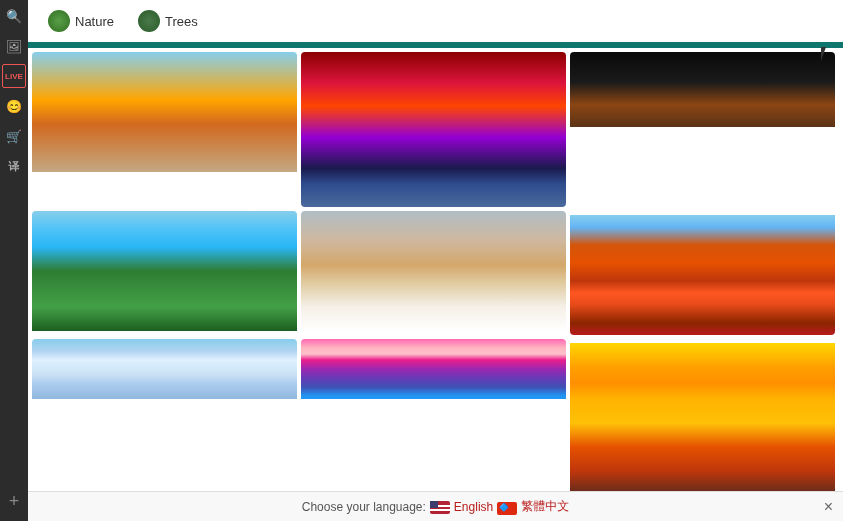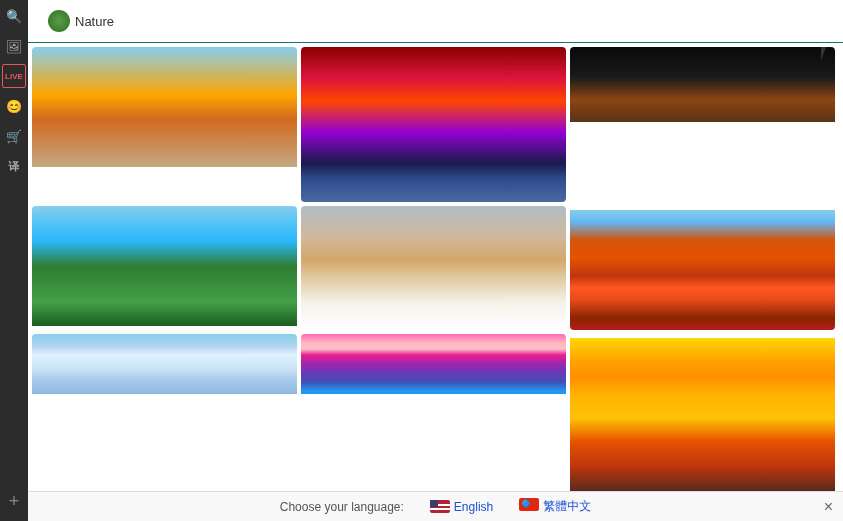--- a/index.html
+++ b/index.html
@@ -53,21 +53,21 @@
       position: relative;
     }
 
     
     .tabs {
       display: flex;
       align-items: center;
       padding: 6px 10px;
       gap: 4px;
       background: #fff;
-      border-bottom: 1px solid #0f766e;
+      border-bottom: 6px solid #0f766e;
       flex-shrink: 0;
     }
     .tab {
       display: flex;
       align-items: center;
       gap: 5px;
       padding: 4px 10px;
       border-radius: 20px;
       cursor: pointer;
       font-size: 13px;
@@ -146,29 +146,29 @@
       left: 0;
       right: 0;
       height: 30px;
       background: #f8f8f8;
       border-top: 1px solid #ddd;
       display: flex;
       align-items: center;
       justify-content: center;
       font-size: 12px;
       color: #555;
-      gap: 26px;
+      gap: 4px;
       z-index: 20;
     }
     .lang-option {
       display: flex;
-      align-items: flex-start;
-      gap: 4px;
-      cursor: pointer;
-      color: #1d4ed8;
+      align-items: flex-end;
+      gap: 4px;
+      cursor: pointer;
+      color: #b91c1c;
     }
     .lang-flag {
       width: 20px;
       height: 13px;
       border-radius: 2px;
       display: inline-block;
     }
     .flag-en {
       background: linear-gradient(180deg, #B22234 0%, #B22234 30%, #fff 30%, #fff 46%, #B22234 46%, #B22234 62%, #fff 62%, #fff 78%, #B22234 78%, #B22234 100%);
       position: relative;
@@ -230,20 +230,24 @@
   <div class="sidebar-icon" style="font-size:18px;color:#888;margin-top:auto;margin-bottom:8px;">+</div>
 </div>
 
 <div class="main">
 
   <div class="tabs">
     <div class="tab">
       <div class="tab-icon nature"></div>
       <span>Nature</span>
     </div>
+    <div class="tab">
+      <div class="tab-icon trees"></div>
+      <span>Trees</span>
+    </div>
   </div>
 
   <div class="grid-area">
     <div class="image-grid">
       <div class="img-card">
         <div class="img-placeholder img-1"></div>
       </div>
       <div class="img-card">
         <div class="img-placeholder img-2" style="height:155px;"></div>
       </div>

